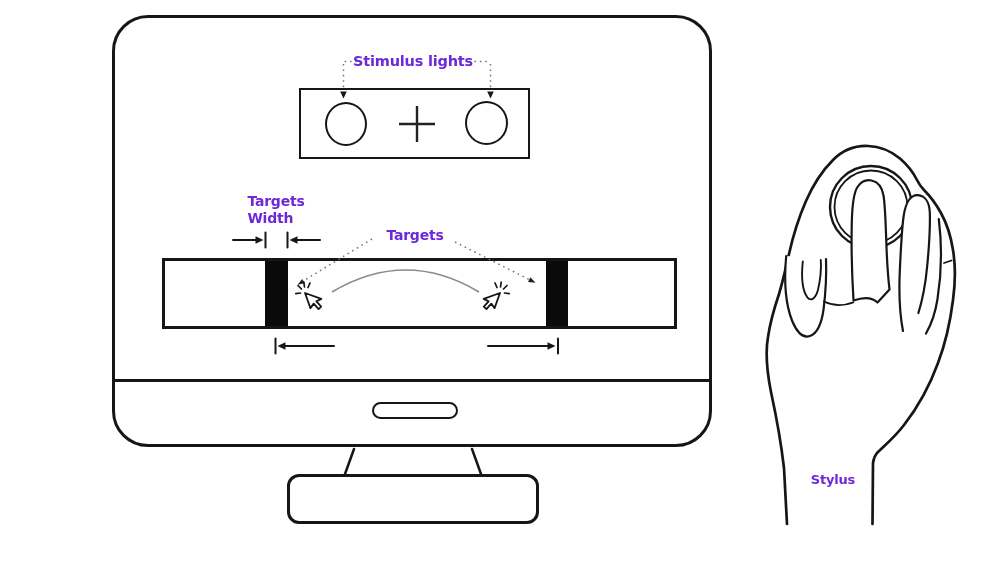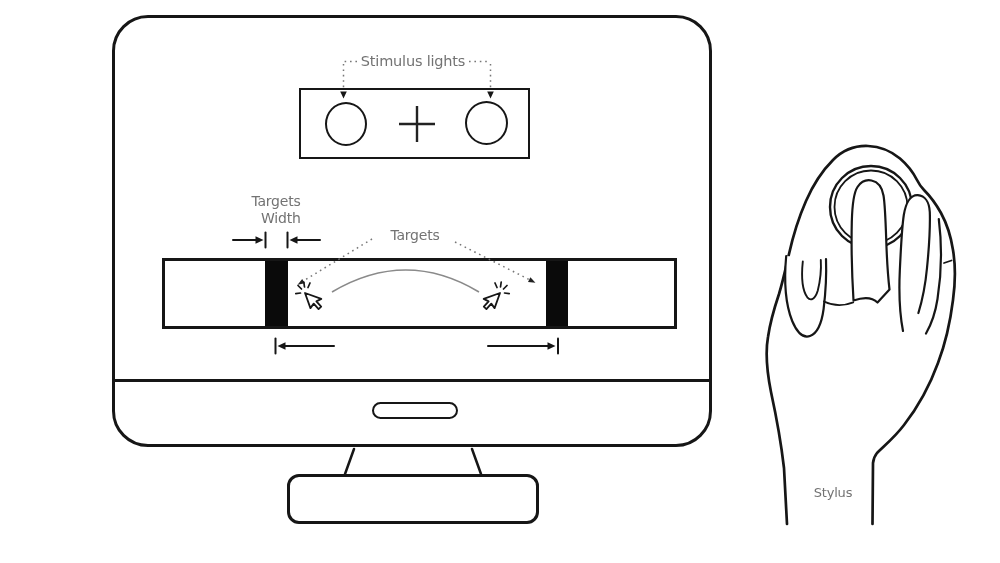--- a/index.html
+++ b/index.html
@@ -28,28 +28,28 @@
   .strip{position:absolute;left:162px;top:258px;width:515px;height:71px;
          border:3px solid #161616;background:#fff;}
   .bar{position:absolute;top:0;bottom:0;background:#0a0a0a;}
   .bar-l{left:100px;width:23px;}
   .bar-r{left:381px;width:22px;}
 
   
   .overlay{position:absolute;left:0;top:0;width:1000px;height:563px;pointer-events:none;}
 
   
-  .lbl{position:absolute;transform:translate(-50%,-50%);color:#737373;font-weight:400;
-       font-size:14px;line-height:1.22;letter-spacing:-0.2px;text-align:right;
+  .lbl{position:absolute;transform:translate(-50%,-50%);color:#6d28d9;font-weight:700;
+       font-size:14px;line-height:1.22;letter-spacing:-0.2px;text-align:left;
        white-space:pre-line;z-index:5;}
   .lbl-stimulus{left:413px;top:62px;font-size:14.5px;}
   .lbl-width{left:276px;top:210px;}
   .lbl-targets{left:415px;top:236px;}
   .lbl-amp{left:415px;top:347px;font-size:14.5px;}
-  .lbl-stylus{left:833px;top:493px;font-size:13px;}
+  .lbl-stylus{left:833px;top:480px;font-size:13px;}
 </style>
 </head>
 <body>
 
 <div class="canvas">
 
   <div class="monitor"></div>
   <div class="divider"></div>
   <div class="notch"></div>
   <div class="base"></div>

